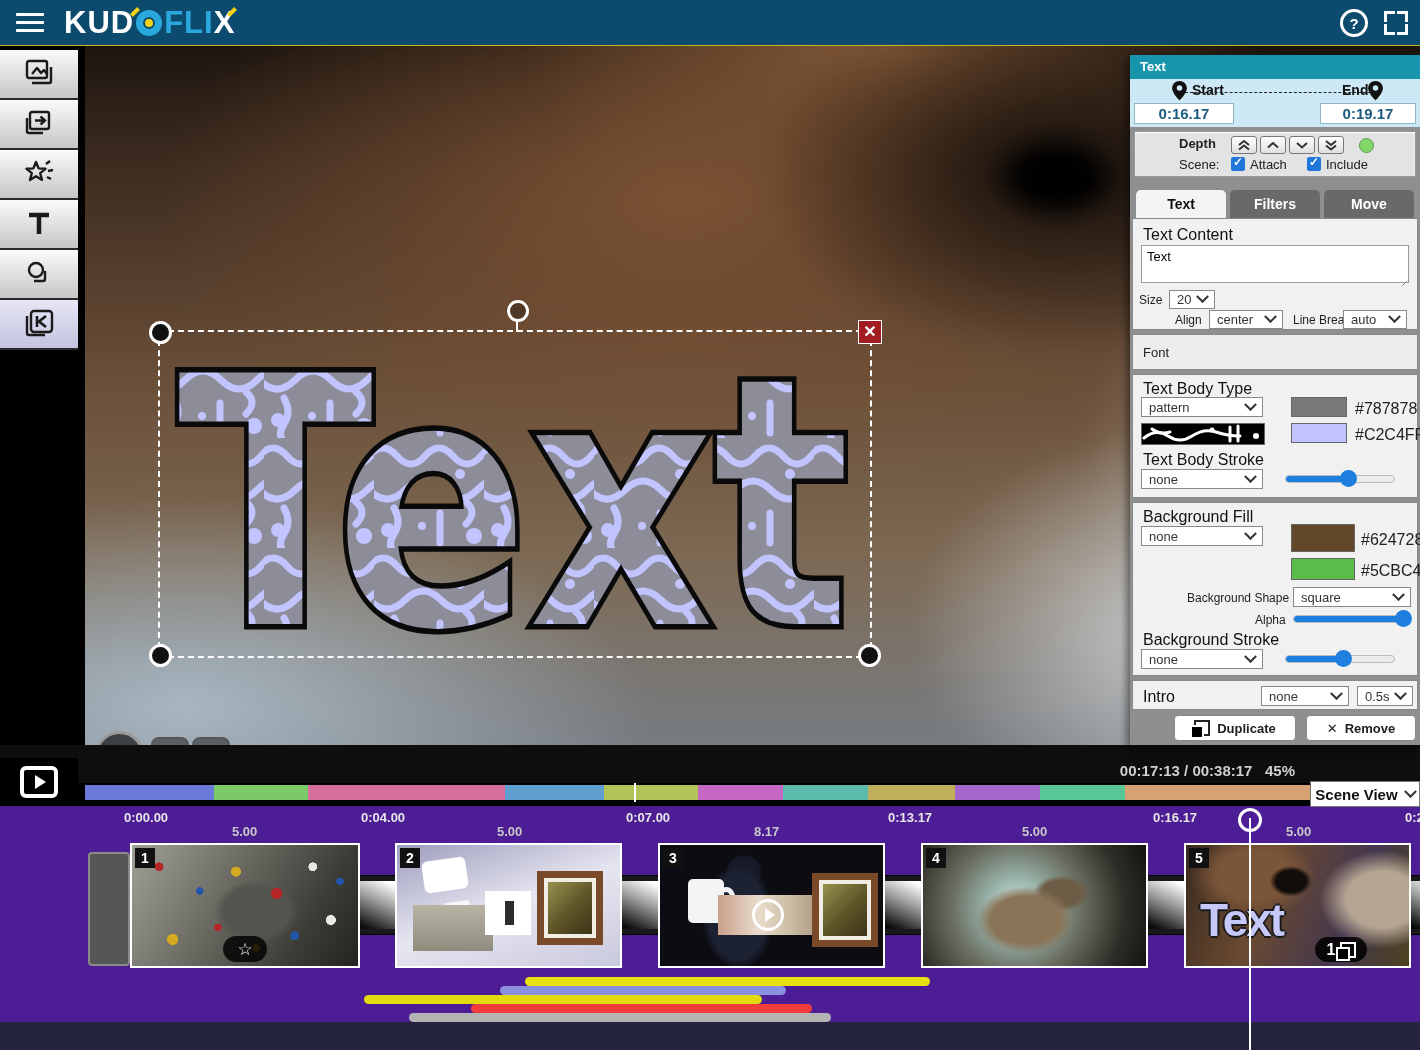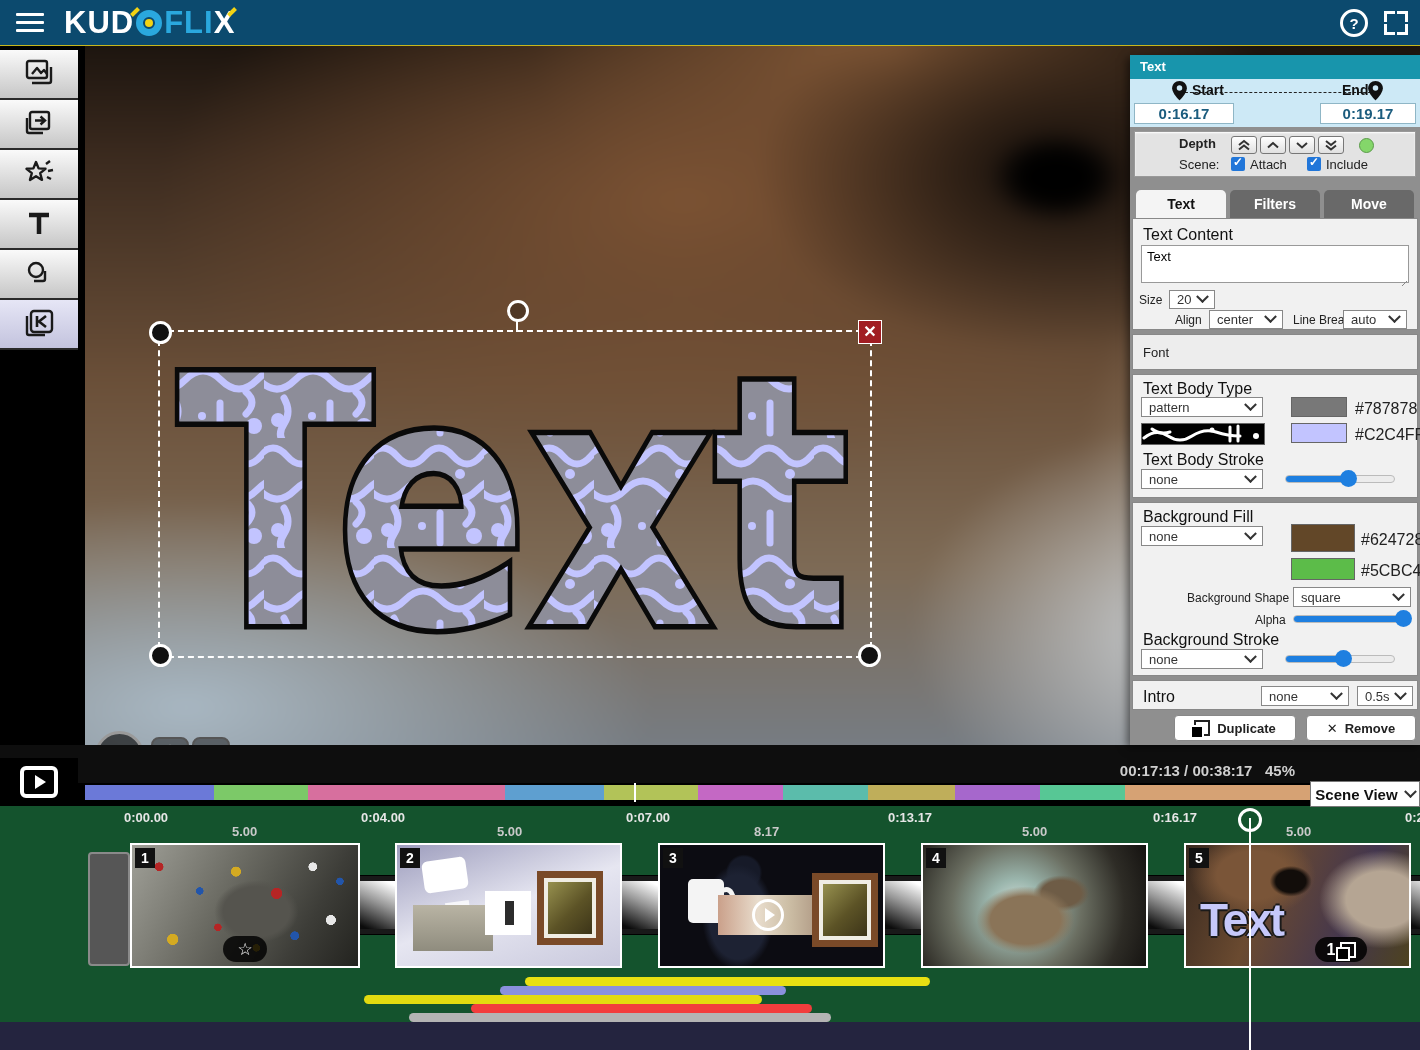--- a/index.html
+++ b/index.html
@@ -60,21 +60,21 @@
 
   
   #bottom-strip{position:absolute;left:0;top:745px;width:1420px;height:38px;background:#0e0e0e;z-index:10;}
   #time-display{position:absolute;right:125px;top:762px;color:#cfcfcf;font-weight:bold;font-size:15px;z-index:21;}
   #mini-strip{position:absolute;left:85px;top:783px;width:1225px;height:19px;background:#000;z-index:11;}
   .mini-seg{position:absolute;top:2px;height:15px;}
   #mini-tick{position:absolute;top:0;width:2px;height:19px;background:#fff;z-index:12;}
   #scene-view-btn{position:absolute;right:0px;top:781px;width:110px;height:26px;background:#fff;border:1px solid #777;box-sizing:border-box;display:flex;align-items:center;justify-content:center;gap:8px;font-weight:bold;font-size:15px;color:#111;cursor:pointer;z-index:13;}
 
   
-  #timeline{position:absolute;left:0;top:806px;width:1420px;height:216px;background:#14532d;overflow:hidden;z-index:9;}
+  #timeline{position:absolute;left:0;top:806px;width:1420px;height:216px;background:#4c1d95;overflow:hidden;z-index:9;}
   .mark{position:absolute;color:#e6e6e6;font-weight:bold;font-size:13px;white-space:nowrap;}
   .mark.row2{color:#c9c9c9;top:18px;}
   .mark.row1{top:4px;}
   #playhead-line{position:absolute;top:818px;width:2px;height:232px;background:#fff;z-index:25;}
   #playhead-circle{position:absolute;top:808px;width:18px;height:18px;border:3px solid #fff;border-radius:50%;background:transparent;box-sizing:content-box;z-index:26;cursor:grab;}
 
   .scene{position:absolute;top:37px;height:125px;border:2px solid #fff;box-sizing:border-box;overflow:hidden;cursor:pointer;z-index:3;background:#222;}
   .scene .num{position:absolute;left:3px;top:3px;width:20px;height:20px;background:#111;color:#fff;font-weight:bold;font-size:14px;display:flex;align-items:center;justify-content:center;z-index:4;}
   .trans-box{position:absolute;top:69px;width:48px;height:58px;background:#191919;border:1px solid #000;display:flex;align-items:center;justify-content:center;z-index:2;cursor:pointer;}
   .trans-box .grad{width:40px;height:48px;background:linear-gradient(205deg,#fff 8%,#999 45%,#0c0c0c 92%);}

